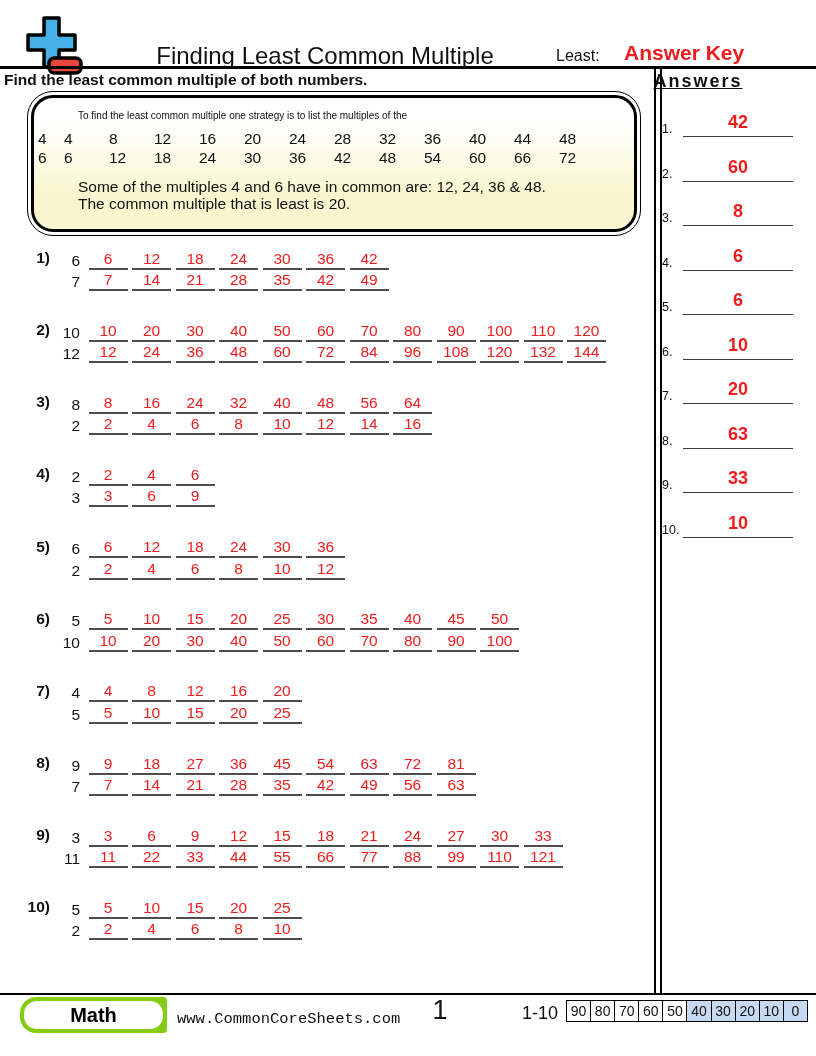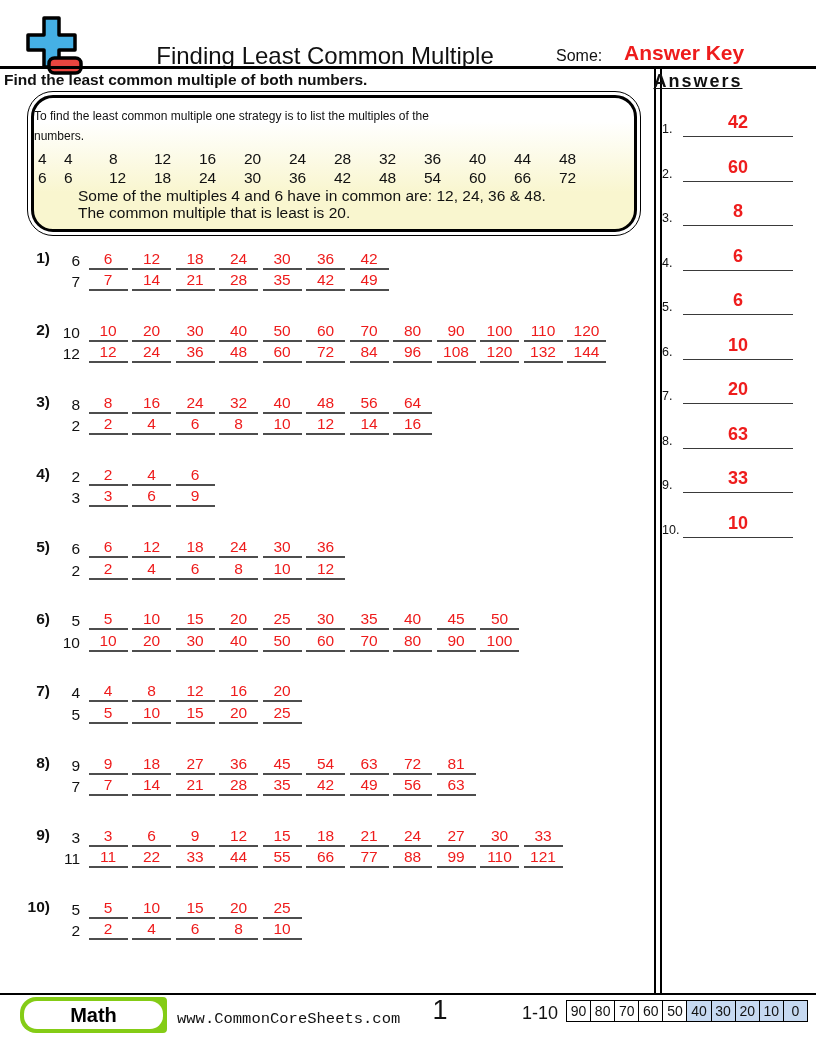--- a/index.html
+++ b/index.html
@@ -20,26 +20,26 @@
     color:var(--red);font-weight:bold;font-size:21px;}
   .header-line{position:absolute;top:66px;left:0;width:816px;height:3px;background:#000;}
   .instruction{position:absolute;top:71px;left:4px;font-weight:bold;font-size:15.5px;}
   
   .example-box{
     position:absolute;left:31px;top:95px;width:606px;height:137px;box-sizing:border-box;
     border:3px solid #000;border-radius:22px;outline:1px solid #000;outline-offset:3px;
     background:linear-gradient(180deg,#ffffff 18%,#f9f6cf 72%);
     padding-top:8px;overflow:hidden;
   }
-  .ex-intro{width:520px;font-size:12px;line-height:20px;}
+  .ex-intro{margin-left:44px;width:520px;font-size:10px;line-height:20px;}
   .ex-rows{margin-top:3px;}
   .ex-row{display:flex;margin-left:4px;font-size:15.5px;line-height:19px;}
   .ex-base{width:26px;}
   .ex-cell{width:45px;}
-  .ex-common{margin-left:44px;margin-top:1px;font-size:15.5px;line-height:16.5px;}
+  .ex-common{margin-left:44px;margin-top:12px;font-size:15.5px;line-height:16.5px;}
   
   .problem{position:absolute;left:24px;display:flex;}
   .p-label{width:26px;text-align:right;font-weight:bold;font-size:15.5px;padding-top:1px;flex:none;}
   .p-rows{margin-left:0;}
   .p-row{display:flex;height:21.5px;align-items:flex-end;}
   .p-base{width:30px;text-align:right;margin-right:4px;font-size:15.5px;line-height:19px;flex:none;}
   .m-cell{width:39px;margin-left:4.5px;border-bottom:2px solid var(--ugray);
     text-align:center;color:var(--red);font-size:15.5px;line-height:19px;flex:none;}
   
   .v-sep{position:absolute;left:654px;top:69px;width:4px;height:925px;
@@ -72,29 +72,28 @@
 
 <div class="page">
 
   <div class="logo">
     <svg width="66" height="62" viewBox="0 0 66 62">
       <path d="M26 3 h15 v17 h16 v15 h-16 v17 h-15 v-17 h-16 v-15 h16 z" fill="#45b0e5" stroke="#000" stroke-width="3.5" stroke-linejoin="round"></path>
       <rect x="31" y="43" width="32" height="15" rx="5.5" fill="#e8453f" stroke="#000" stroke-width="3.5"></rect>
     </svg>
   </div>
   <div class="title">Finding Least Common Multiple</div>
-  <div class="name-label">Some:</div>
+  <div class="name-label">Least:</div>
   <div class="answer-key">Answer Key</div>
   <div class="header-line"></div>
   <div class="instruction">Find the least common multiple of both numbers.</div>
 
   <div class="example-box">
     <div class="ex-intro">
       <div>To find the least common multiple one strategy is to list the multiples of the</div>
-      <div>numbers.</div>
     </div>
     <div class="ex-rows" id="ex-rows">
         <div class="ex-row">
           <span class="ex-base">4</span>
           <span class="ex-cell">4</span>
           <span class="ex-cell">8</span>
           <span class="ex-cell">12</span>
           <span class="ex-cell">16</span>
           <span class="ex-cell">20</span>
           <span class="ex-cell">24</span>

